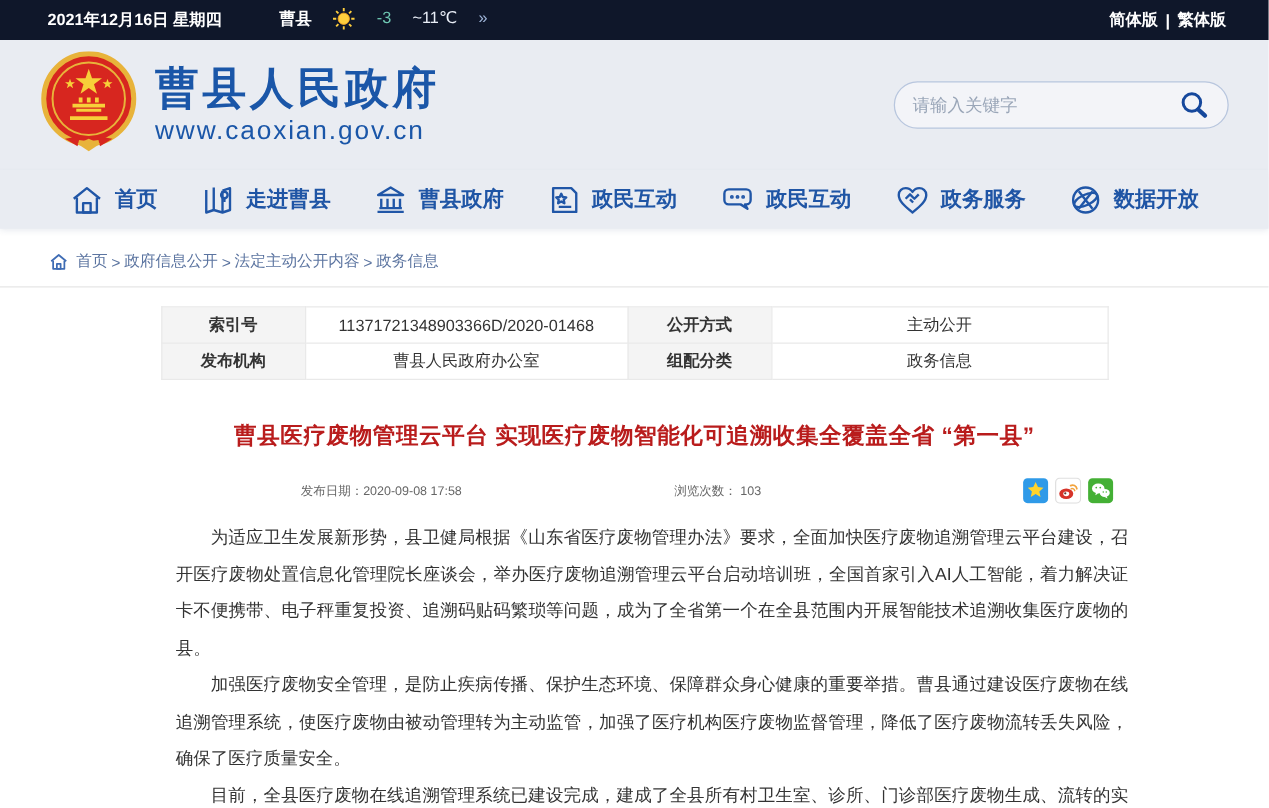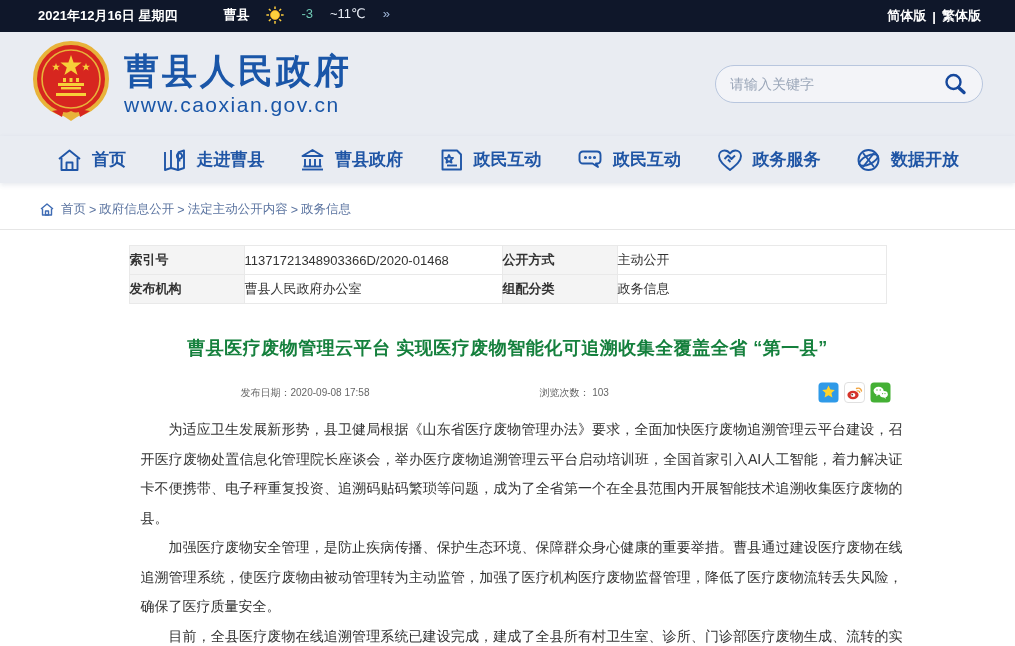--- a/index.html
+++ b/index.html
@@ -57,28 +57,28 @@
     display:flex; align-items:center; font-size:12.5px; color:#5b74a0;
   }
   .breadcrumb-bar .crumb { cursor:pointer; margin:0 3px; }
   .breadcrumb-bar .sep { color:#5b74a0; }
   .breadcrumb-bar .home-glyph { margin-right:4px; display:inline-flex; }
   
   .content { width:758px; margin:15px auto 0; }
   table.info { width:100%; border-collapse:collapse; table-layout:fixed; }
   table.info td {
     border:1px solid #e9e9e9; height:29px; font-size:13px;
-    vertical-align:middle; color:#333; background:#fff;
+    text-align:center; vertical-align:middle; color:#333; background:#fff;
   }
   table.info td.lbl { background:#f4f4f4; font-weight:bold; width:115px; }
   table.info td.val-wide { width:258px; }
   
   .article { width:790px; margin:0 auto; }
   .article-title {
-    margin-top:32px; text-align:center; font-size:18px; font-weight:bold; color:#15803d;
+    margin-top:32px; text-align:center; font-size:18px; font-weight:bold; color:#b91c1c;
     letter-spacing:0.5px;
   }
   .meta-row {
     margin-top:22px; display:flex; align-items:center; font-size:10px; color:#666;
   }
   .meta-date { margin-left:128px; }
   .meta-views { margin-left:170px; }
   .share-icons { margin-left:auto; margin-right:12px; display:flex; gap:5px; }
   .share-icons span { width:21px; height:21px; display:inline-flex; cursor:pointer; }
   .article-body { margin-top:12px; font-size:14px; line-height:29.5px; color:#333; text-align:justify; }

